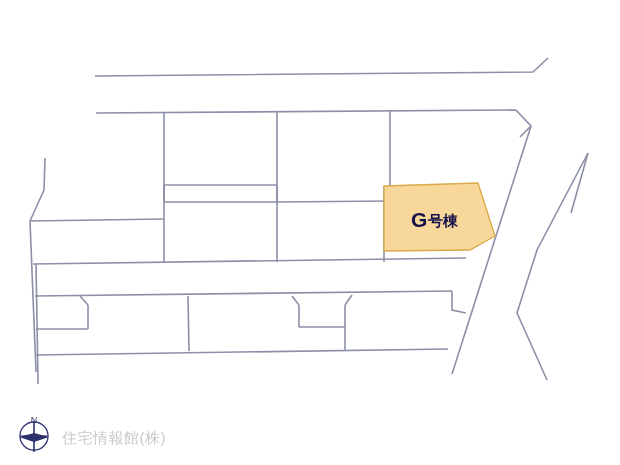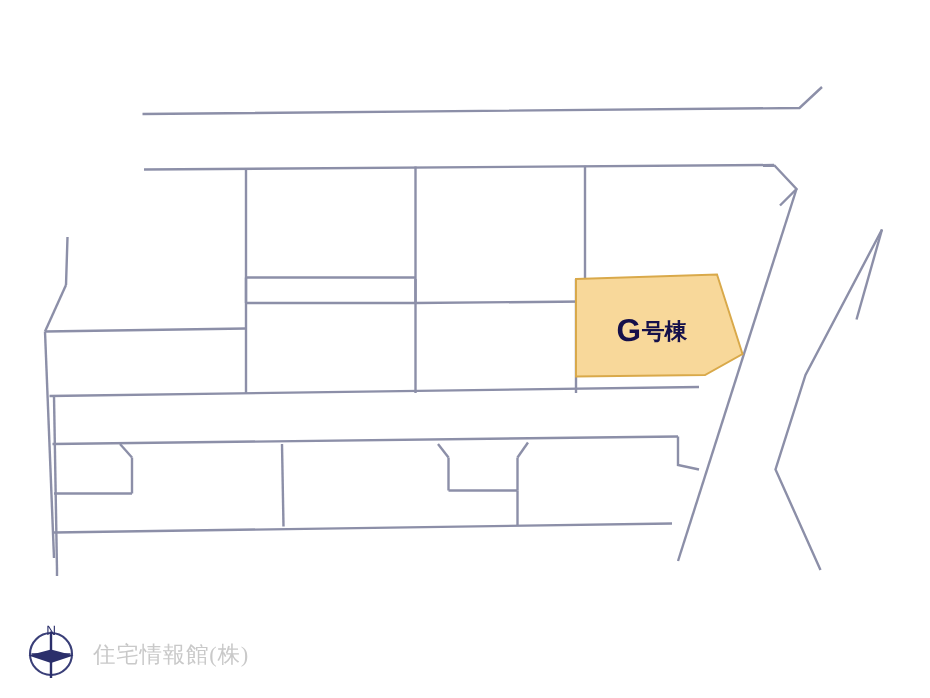--- a/index.html
+++ b/index.html
@@ -44,21 +44,21 @@
     display: flex;
     align-items: center;
   }
   #compass {
     width: 44px;
     height: 44px;
     flex: 0 0 auto;
   }
   #brand-text {
     margin-left: 6px;
-    font-family: Liberation Serif, serif;
+    font-family: Liberation Sans, sans-serif;
     font-size: 15px;
     color: #c9c9c9;
     letter-spacing: 0.5px;
     white-space: nowrap;
     line-height: 1;
     padding-top: 10px;
   }
 </style>
 </head>
 <body>

